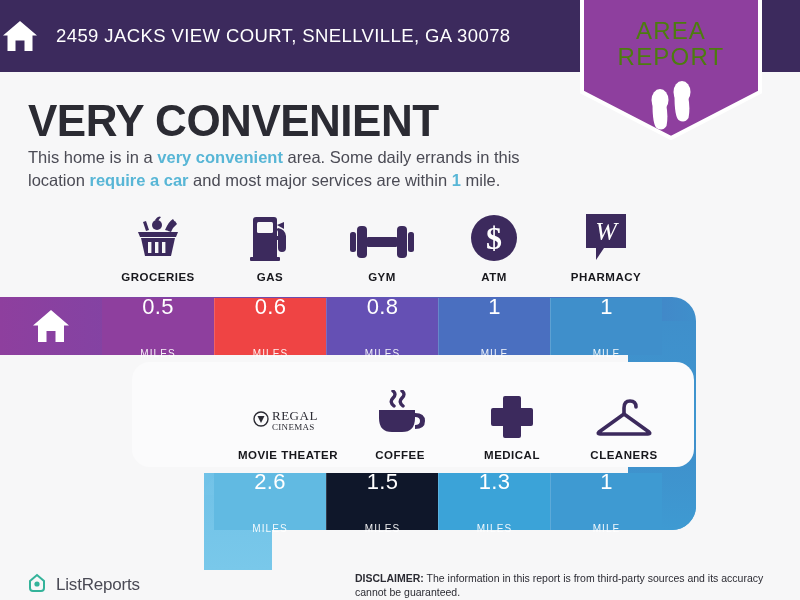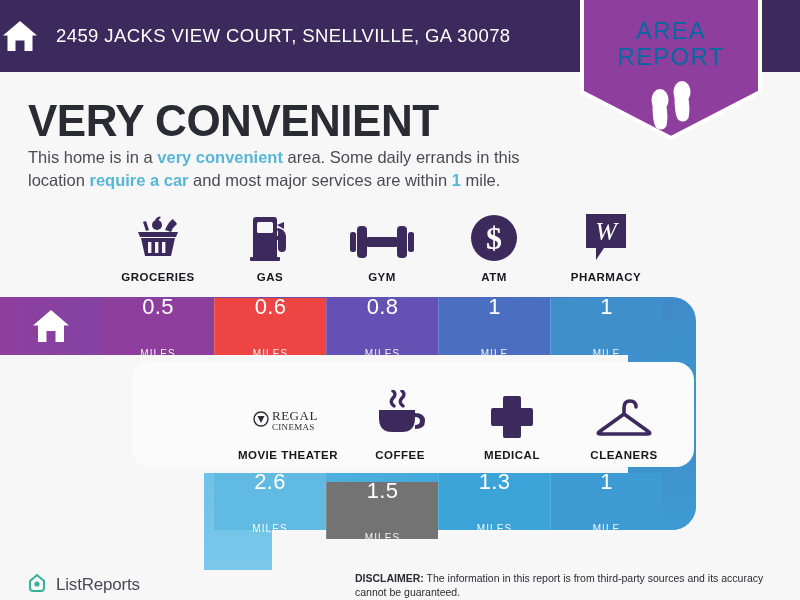--- a/index.html
+++ b/index.html
@@ -41,21 +41,21 @@
     position: absolute;
     left: 576px; top: 0;
     width: 190px; height: 142px;
     z-index: 6;
   }
   .badge svg { display: block; width: 190px; height: 142px; }
   .badge-text {
     position: absolute; left: 0; top: 18px;
     width: 190px;
     text-align: center;
-    color: #0369a1;
+    color: #4d7c0f;
     font-size: 24px;
     line-height: 26px;
     letter-spacing: 1.2px;
     pointer-events: none;
   }
 
   
   .headline {
     position: absolute; left: 28px; top: 96px;
     font-size: 44px;
@@ -384,21 +384,21 @@
       </div>
       <div class="icon-label">CLEANERS</div>
     </div>
   </div>
 
   <div class="dist-row" id="dist-row-bottom">
     <div class="dist-cell" style="background: rgb(97, 186, 226);">
       <span class="dist-value">2.6</span>
       <span class="dist-unit">MILES</span>
     </div>
-    <div class="dist-cell" style="background: #737373; margin-top: 9px;">
+    <div class="dist-cell" style="background: #0f172a;">
       <span class="dist-value">1.5</span>
       <span class="dist-unit">MILES</span>
     </div>
     <div class="dist-cell" style="background: rgb(59, 163, 216);">
       <span class="dist-value">1.3</span>
       <span class="dist-unit">MILES</span>
     </div>
     <div class="dist-cell" style="background: rgb(62, 154, 210);">
       <span class="dist-value">1</span>
       <span class="dist-unit">MILE</span>

